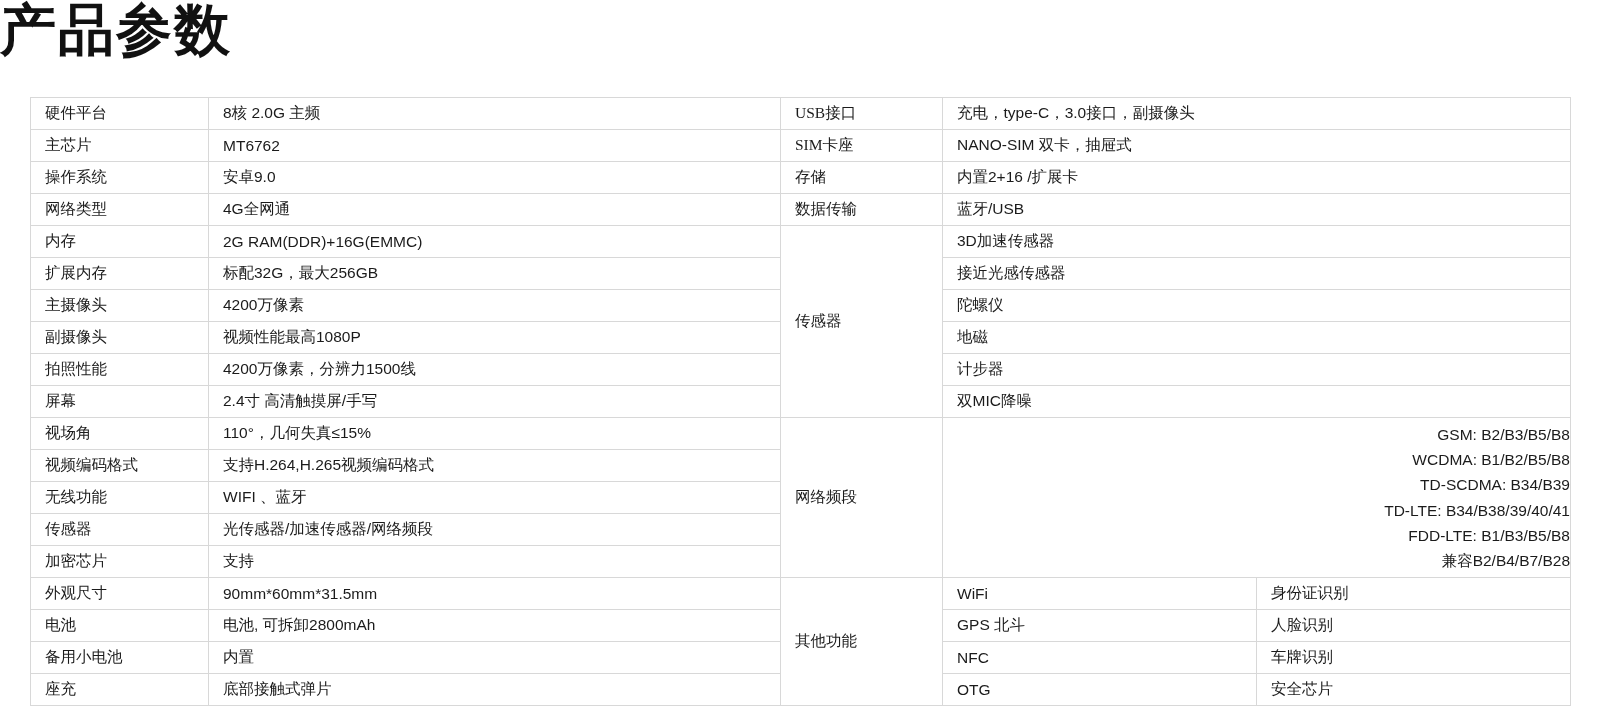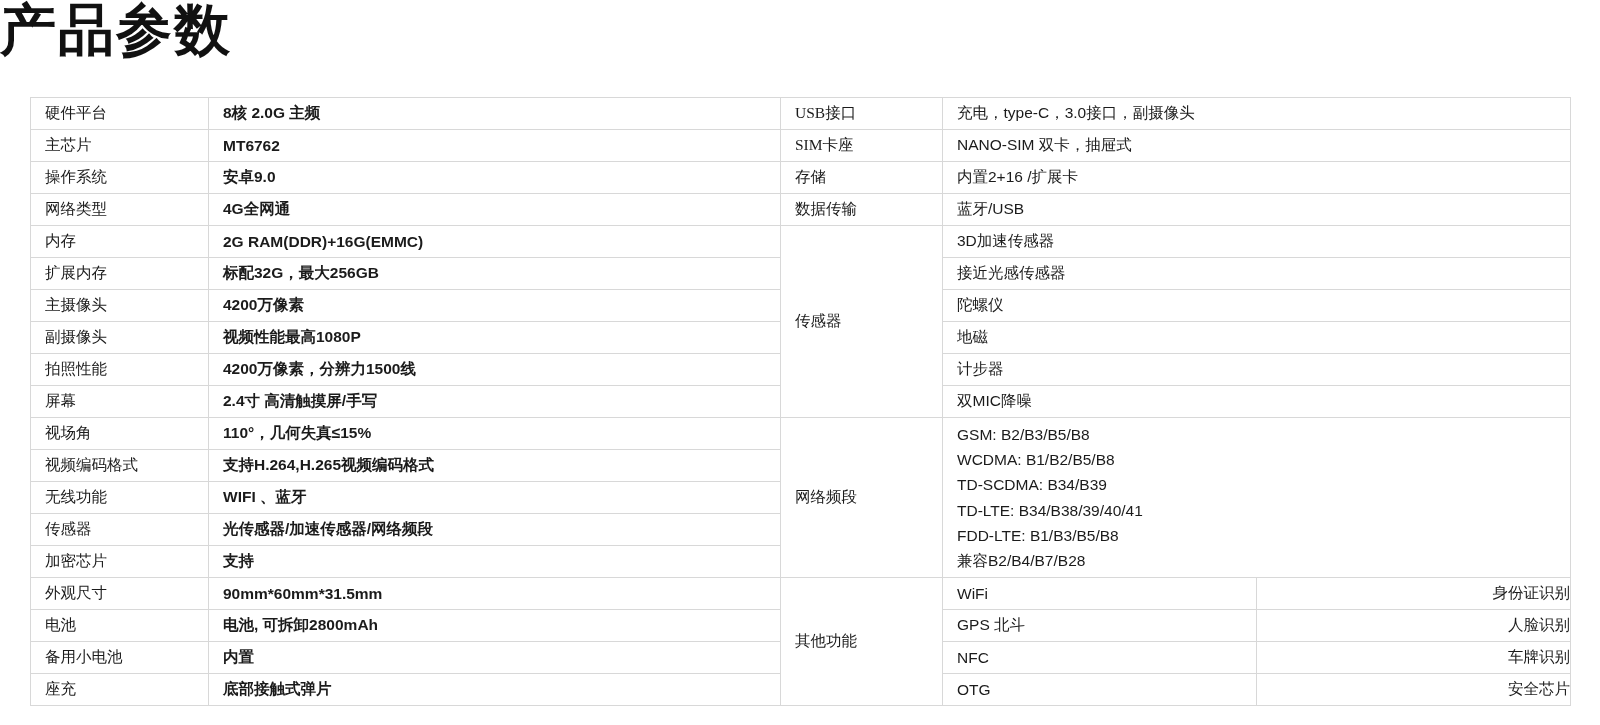--- a/index.html
+++ b/index.html
@@ -44,34 +44,35 @@
     border: 1px solid #d8d8d8;
     height: 32px;
     padding: 0 0 0 14px;
     font-size: 15.5px;
     color: #1b1b1b;
     vertical-align: middle;
     white-space: nowrap;
     overflow: hidden;
   }
   td.lbl { width: 178px; }
-  td.val { width: 572px; font-weight: bold; }
+  td.val { width: 572px; }
   td.lbl2 { width: 162px; font-family: Liberation Serif, serif; }
   td.val2 { width: 628px; }
   td.sub-a { width: 290px; }
-  td.sub-b { width: 338px; text-align: right; }
+  td.sub-b { width: 338px; }
   td.mid {
     text-align: left;
     vertical-align: middle;
   }
   td.multiline {
     white-space: normal;
     line-height: 1.62;
     padding-top: 7px;
     padding-bottom: 7px;
+    text-align: right;
   }
   td.indent { padding-left: 26px; }
 </style>
 </head>
 <body>
 
 <div class="page">
 
   <div class="page-title">产品参数</div>
 

